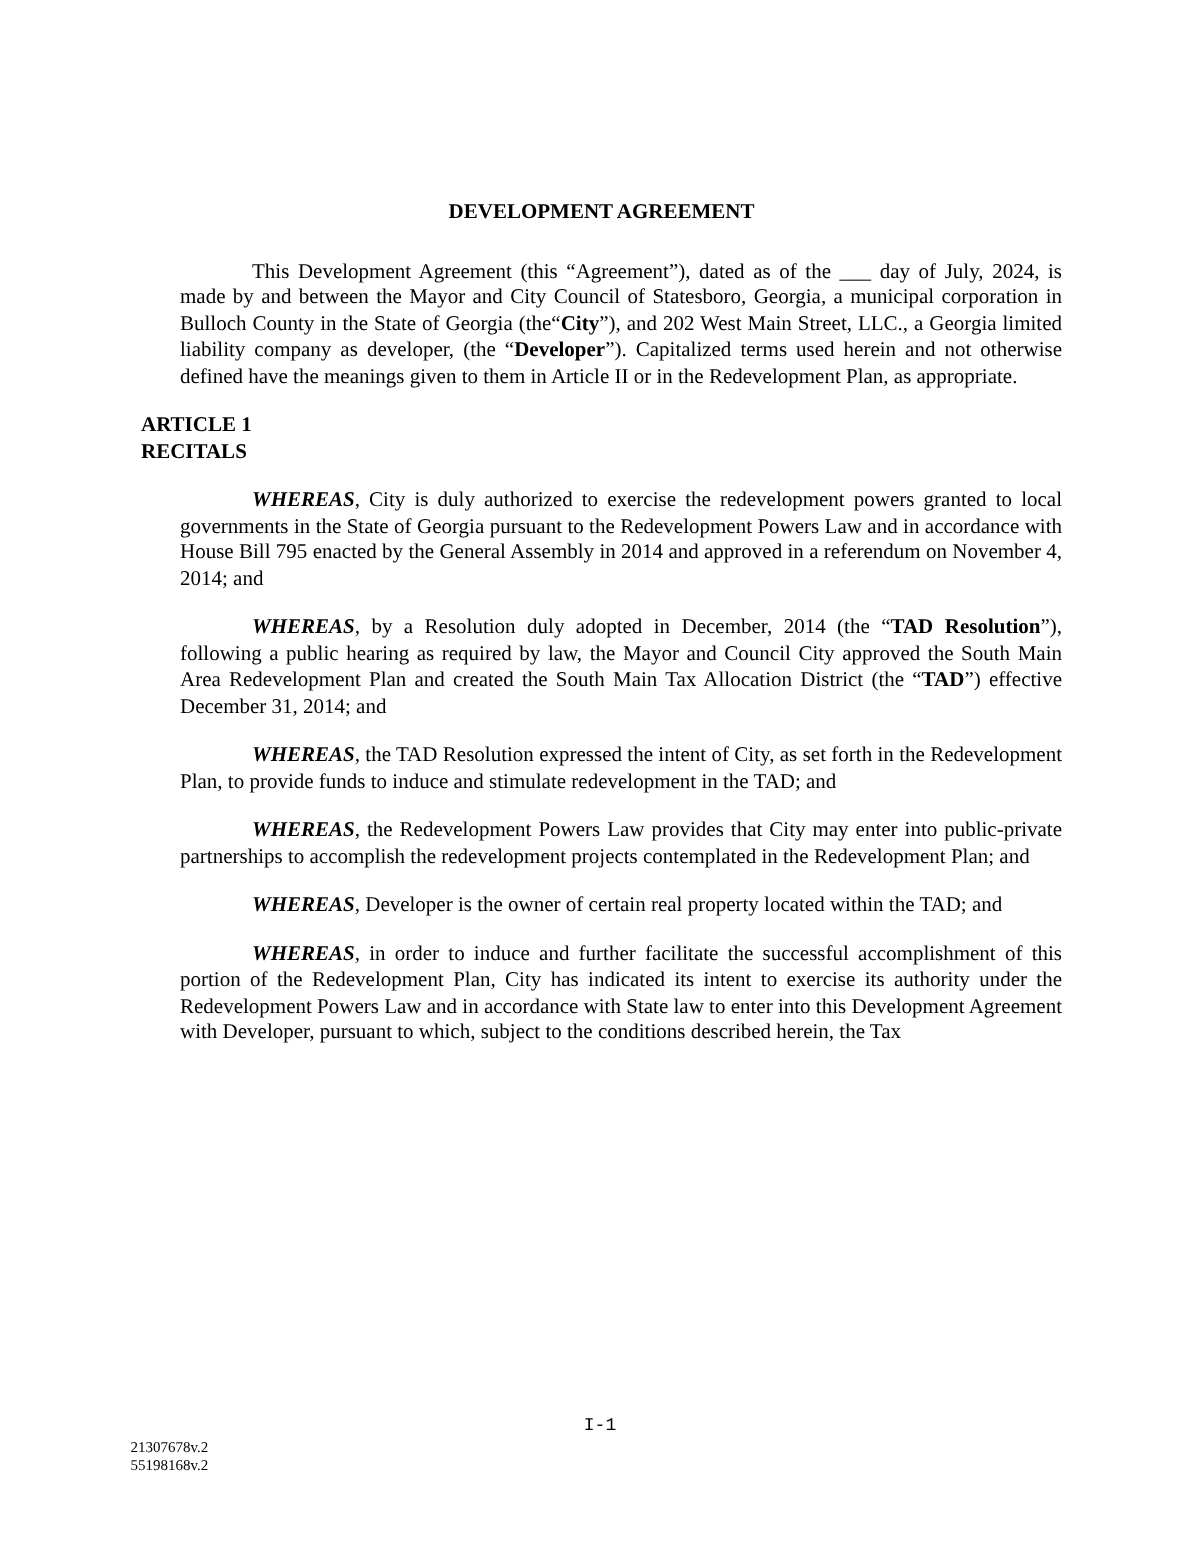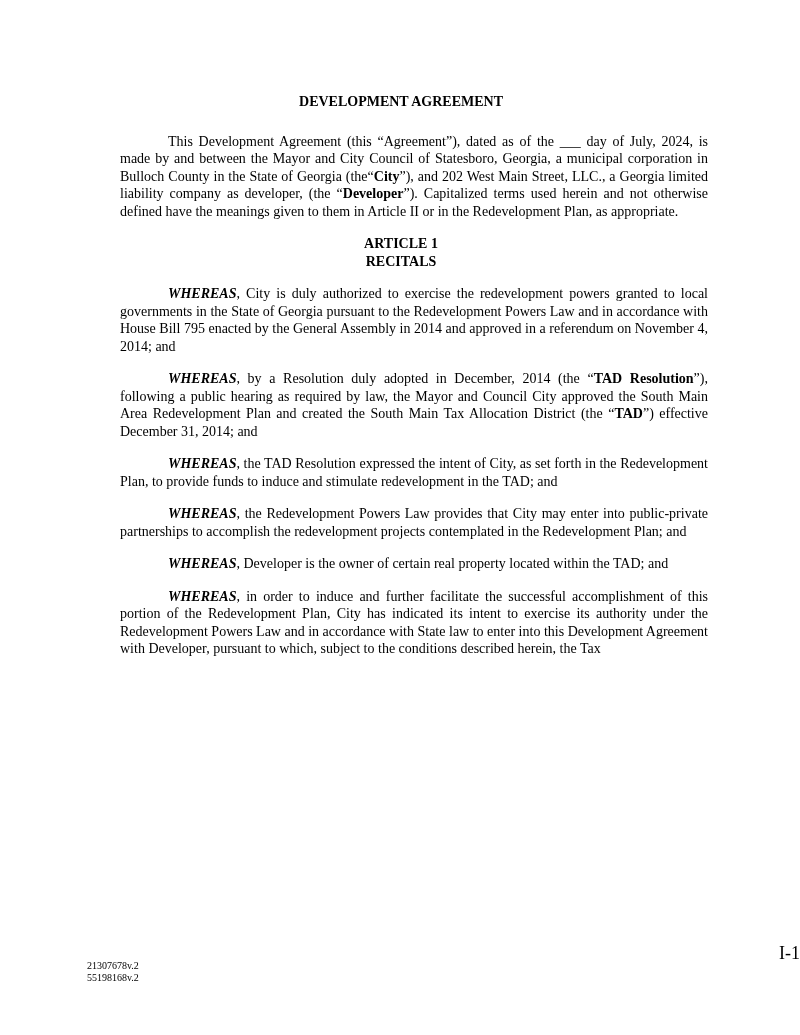--- a/index.html
+++ b/index.html
@@ -22,45 +22,47 @@
     left: 94px;
     right: 92px;
     top: 93px;
   }
   .doc-title {
     text-align: center;
     font-weight: bold;
     font-size: 14px;
     line-height: 17.5px;
     margin-bottom: 22px;
+    margin-top: 40px;
   }
   .para {
     text-align: justify;
     text-indent: 48px;
     font-size: 14px;
     line-height: 17.5px;
     margin-bottom: 15px;
     margin-left: 26px;
   }
   .article-heading {
-    text-align: center;
+    text-align: left;
     font-weight: bold;
     font-size: 14px;
     line-height: 17.5px;
     margin: 2px 0 15px 0;
   }
   .run-b { font-weight: bold; }
   .run-bi { font-weight: bold; font-style: italic; }
   .footer-page {
     position: absolute;
     left: 0;
     right: 0;
     top: 943px;
-    text-align: right;
-    font-size: 18px;
+    text-align: center;
+    font-size: 12px;
+    font-family: Liberation Mono, monospace;
   }
   .footer-ids {
     position: absolute;
     left: 87px;
     top: 960px;
     font-size: 10px;
     line-height: 12px;
   }
 </style>
 </head>

